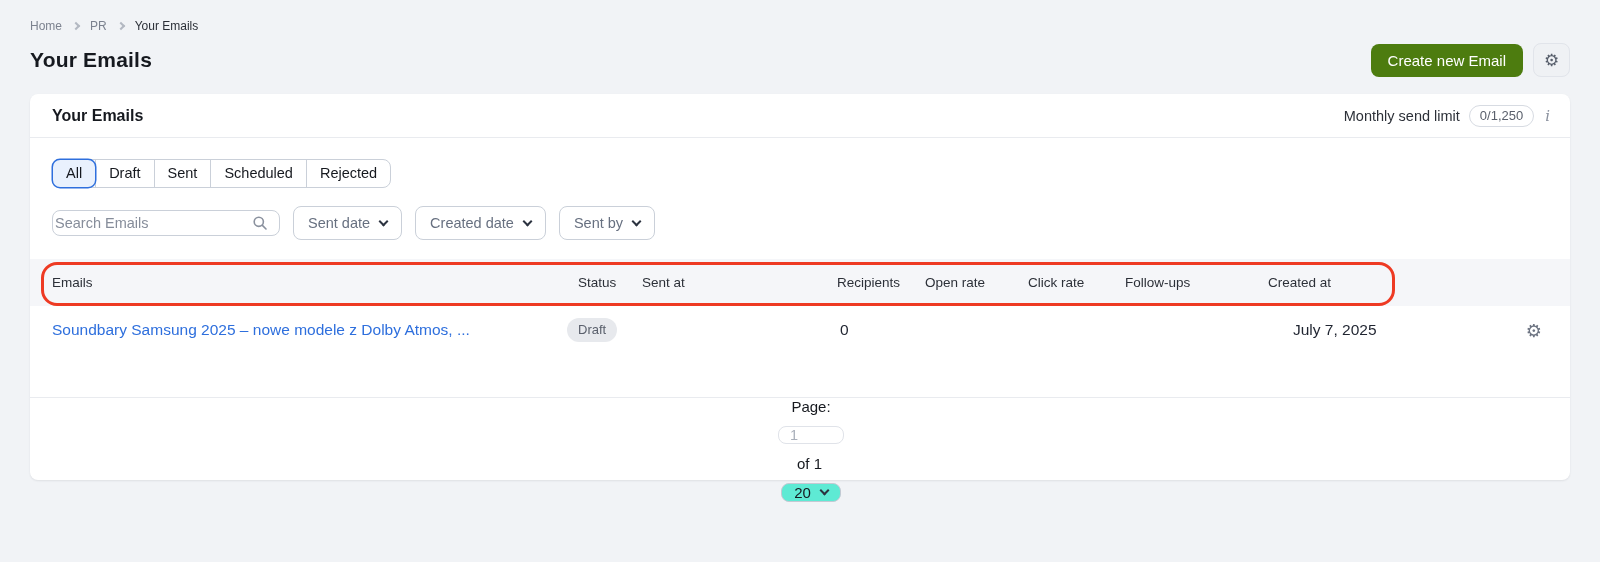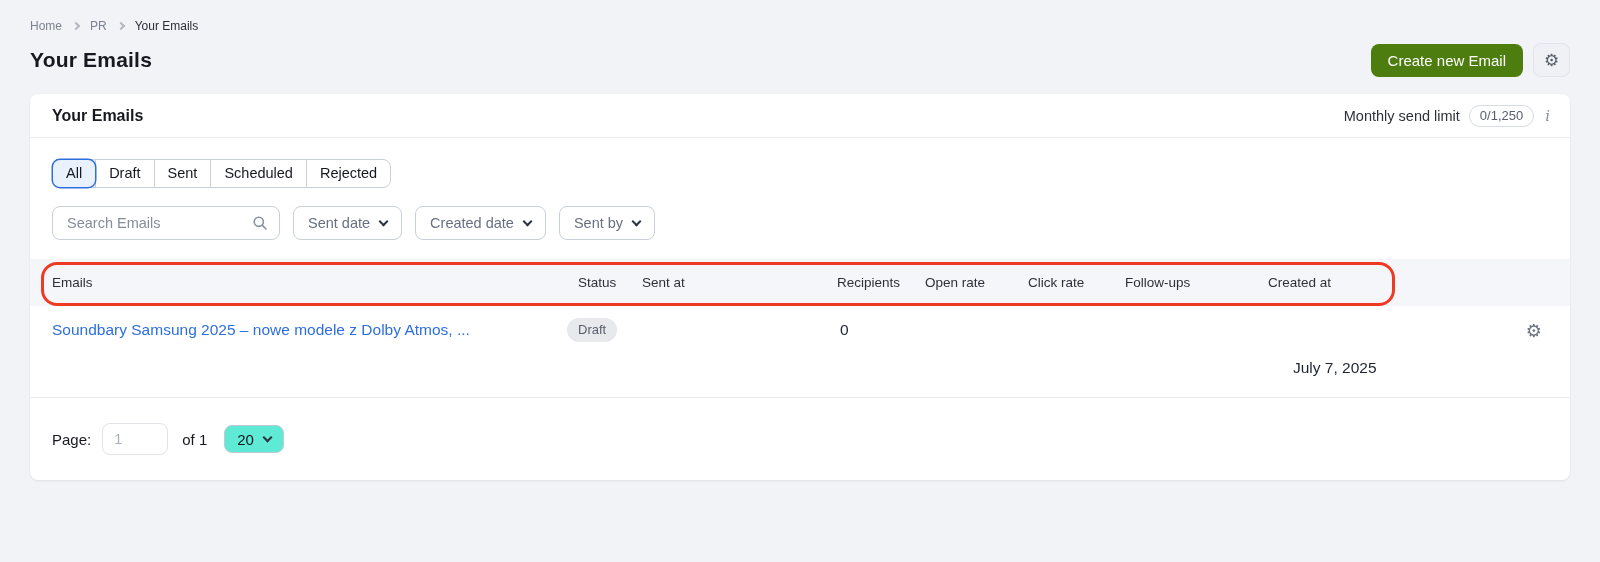--- a/index.html
+++ b/index.html
@@ -39,48 +39,48 @@
   .limit { display:flex; align-items:center; gap:9px; font-size:14.5px; color:#2c3038; }
   .limit-pill { border:1px solid #d7dbe2; border-radius:12px; padding:2px 10px 3px; font-size:13px; color:#595f6b; }
   .info-icon { font-family:"DejaVu Serif", serif; font-style:italic; color:#8a919e; font-size:15px; cursor:pointer; padding:0 2px; }
 
   .segments { display:inline-flex; border:1px solid #cad0d9; border-radius:8px; margin:21px 0 0 22px; background:#fff; }
   .segment { padding:5px 13px 6px; font-size:14.5px; color:#16191f; border-left:1px solid #cad0d9; cursor:pointer; white-space:nowrap; }
   .segment:first-child { border-left:none; border-radius:7px 0 0 7px; }
   .segment.selected { background:#e9f1fd; box-shadow:0 0 0 1.5px #2e6fdd; border-radius:7px; position:relative; z-index:1; }
 
   .filter-row { display:flex; gap:13px; margin:18px 0 0 22px; align-items:center; }
-  .search-box { width:228px; height:34px; border:1px solid #cad0d9; border-radius:8px;
-                display:flex; align-items:center; padding:0 11px 0 12px; background:#fff; }
+  .search-box { width:228px; height:26px; border:1px solid #cad0d9; border-radius:8px;
+                display:flex; align-items:center; padding:0 11px 0 0; background:#fff; }
   .search-box input { border:none; outline:none; flex:1; font-size:14.5px; font-family:inherit;
                       color:#2c3038; background:transparent; min-width:0; }
   .search-box input::placeholder { color:#868d9a; }
   .dropdown { height:34px; border:1px solid #cad0d9; border-radius:8px; display:flex; align-items:center;
               gap:10px; padding:0 14px; font-size:14.5px; color:#677080; background:#fff; cursor:pointer; }
   .chev-down { width:7px; height:7px; border-right:2px solid #2c3340; border-bottom:2px solid #2c3340;
                transform:rotate(45deg); display:inline-block; margin-top:-4px; }
 
   
   .tbl-grid { display:grid; grid-template-columns:526px 64px 195px 88px 103px 97px 143px 1fr;
               padding-left:22px; align-items:center; }
   .table-header { margin-top:19px; height:47px; background:#f5f6f9; font-size:13.5px; color:#2c3038; }
   .table-row { height:76px; align-items:start; padding-top:15px; font-size:15.5px; position:relative; }
   .email-link { color:#2e6fdd; cursor:pointer; white-space:nowrap; overflow:hidden; text-overflow:ellipsis; padding-right:20px; }
   .badge { background:#e7e9ed; color:#5a606c; font-size:13px; padding:4px 11px 5px; border-radius:12px;
            display:inline-block; margin-left:-11px; margin-top:-3px; justify-self:start; }
   .cell-recipients { padding-left:3px; }
-  .cell-created { padding-left:25px;margin-top:38px; }
+  .cell-created { padding-left:25px; }
   .row-gear { position:absolute; right:28px; top:16px; font-size:18px; color:#6d7482; cursor:pointer; line-height:1; }
 
   .annotation { position:absolute; left:11px; top:168px; width:1354px; height:44px;
                 border:3px solid #ee3a23; border-radius:16px; pointer-events:none; z-index:2; }
 
   
   .card-footer { border-top:1px solid #e9ebef; height:83px; margin-top:15px; display:flex;
-                 align-items:center; padding-left:22px; gap:11px; font-size:15px; color:#16191f; }
+                 align-items:center; padding-left:22px; gap:11px; font-size:15px; color:#16191f;flex-direction:column; }
   .page-input { width:66px; height:32px; border:1px solid #e0e3e9; border-radius:8px; color:#a9afba;
                 padding:0 11px; font-size:14.5px; font-family:inherit; outline:none; }
   .of-text { margin:0 6px 0 3px; }
   .page-size { height:28px; border:1px solid #c3c9d3; border-radius:8px; display:flex; align-items:center;
                gap:10px; padding:0 12px; font-size:15px; cursor:pointer; background:#5eead4; }
 </style>
 </head>
 <body>
 
 <div class="page">

